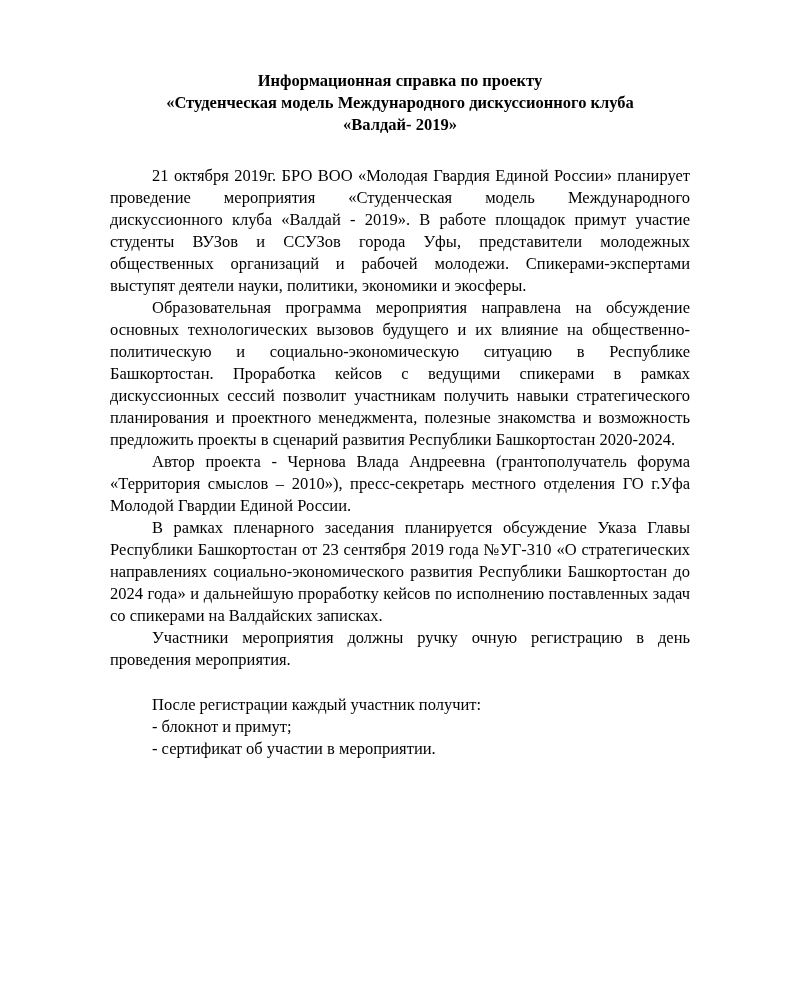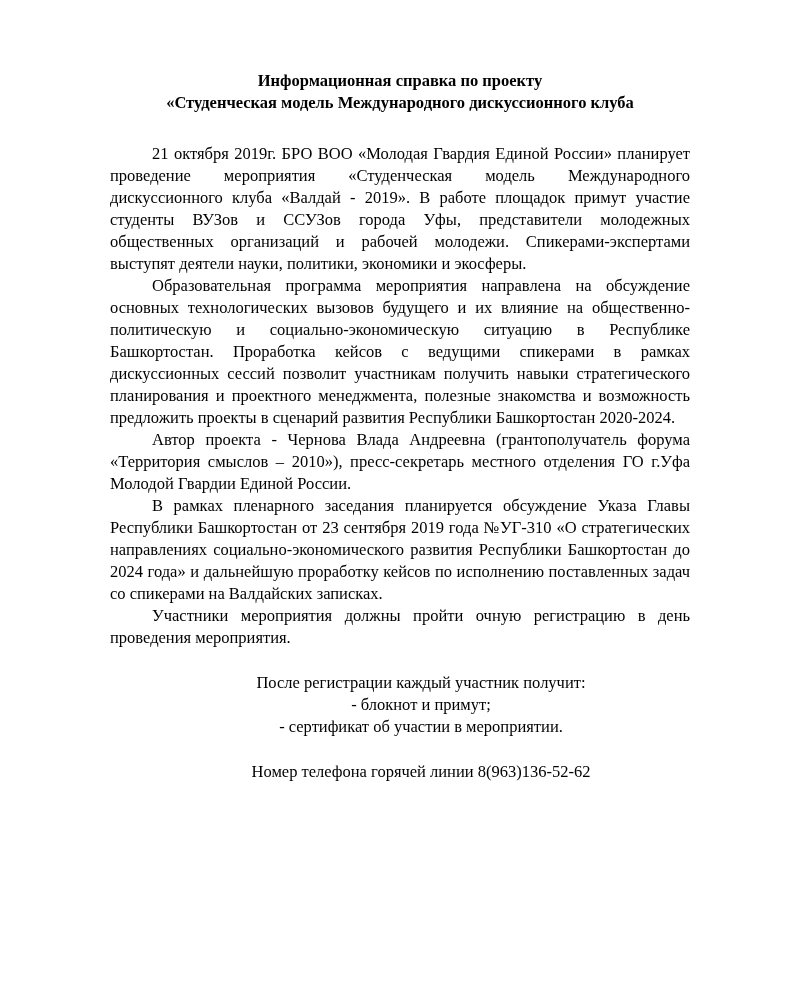--- a/index.html
+++ b/index.html
@@ -33,49 +33,49 @@
   .title-line {
     display: block;
   }
   .para {
     margin: 0;
     text-align: justify;
     text-indent: 42px;
     font-family: Liberation Serif, serif;
   }
   .para.left {
-    text-align: center;
+    text-align: left;
   }
   .gap {
     margin-top: 23px;
   }
 </style>
 </head>
 <body>
 
 <div class="page">
 
   <h1 class="doc-title">
     <span class="title-line">Информационная справка по проекту</span>
     <span class="title-line">«Студенческая модель Международного дискуссионного клуба</span>
+    <span class="title-line">«Валдай- 2019»</span>
   </h1>
 
   <p class="para">21 октября 2019г. БРО ВОО «Молодая Гвардия Единой России» планирует проведение мероприятия «Студенческая модель Международного дискуссионного клуба «Валдай - 2019». В работе площадок примут участие студенты ВУЗов и ССУЗов города Уфы, представители молодежных общественных организаций и рабочей молодежи. Спикерами-экспертами выступят деятели науки, политики, экономики и экосферы.</p>
 
   <p class="para">Образовательная программа мероприятия направлена на обсуждение основных технологических вызовов будущего и их влияние на общественно-политическую и социально-экономическую ситуацию в Республике Башкортостан. Проработка кейсов с ведущими спикерами в рамках дискуссионных сессий позволит участникам получить навыки стратегического планирования и проектного менеджмента, полезные знакомства и возможность предложить проекты в сценарий развития Республики Башкортостан 2020-2024.</p>
 
   <p class="para">Автор проекта - Чернова Влада Андреевна (грантополучатель форума «Территория смыслов – 2010»), пресс-секретарь местного отделения ГО г.Уфа Молодой Гвардии Единой России.</p>
 
   <p class="para">В рамках пленарного заседания планируется обсуждение Указа Главы Республики Башкортостан от 23 сентября 2019 года №УГ-310 «О стратегических направлениях социально-экономического развития Республики Башкортостан до 2024 года» и дальнейшую проработку кейсов по исполнению поставленных задач  со спикерами на Валдайских записках.</p>
 
-  <p class="para">Участники мероприятия должны пройти очную регистрацию в день проведения мероприятия.</p>
+  <p class="para">Участники мероприятия должны ручку очную регистрацию в день проведения мероприятия.</p>
 
   <p class="para left gap">После регистрации каждый участник получит:</p>
 
   <p class="para left">- блокнот и примут;</p>
 
   <p class="para left">- сертификат об участии в мероприятии.</p>
 
 
-  <p class="para left gap">Номер телефона горячей линии 8(963)136-52-62</p>
 
 
 </div>
 
 </body></html>

